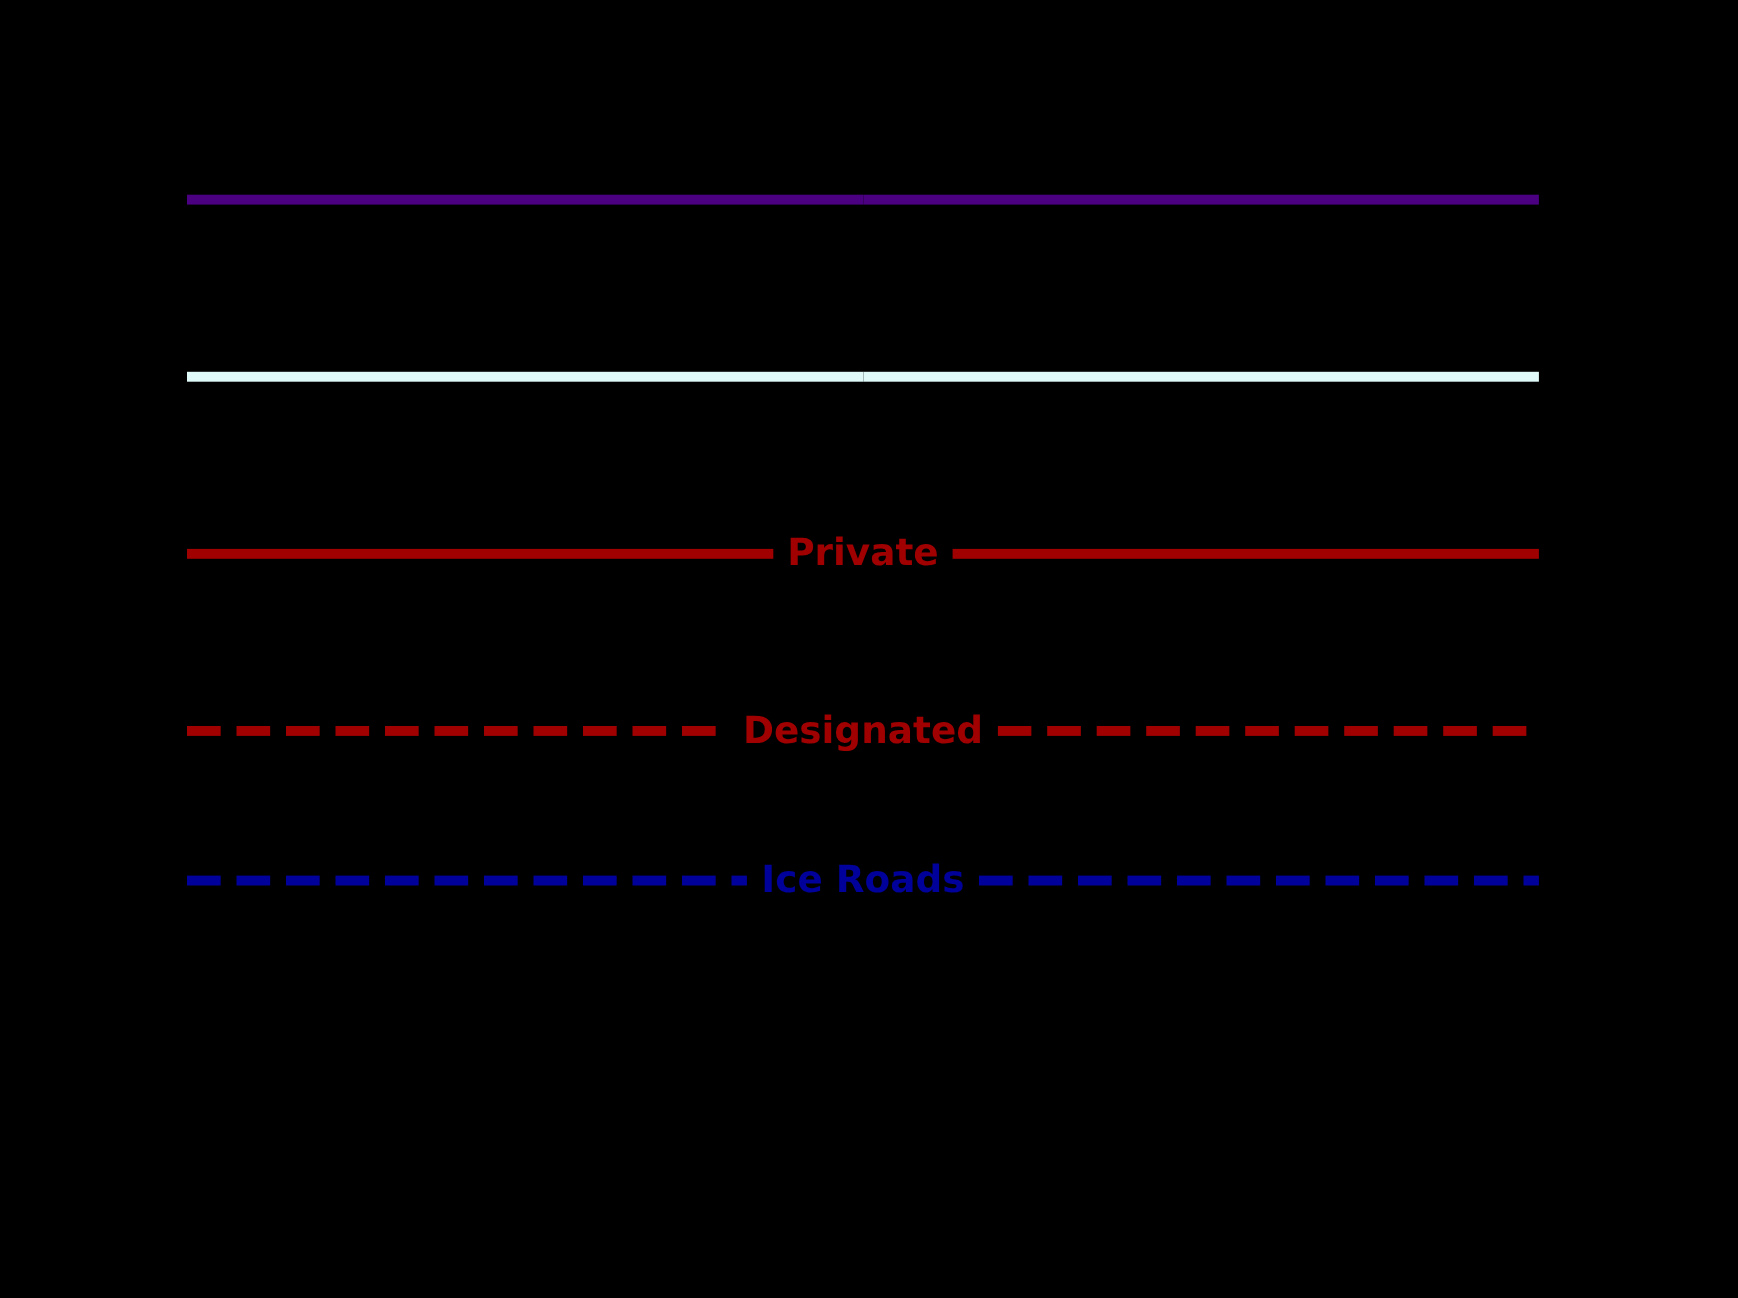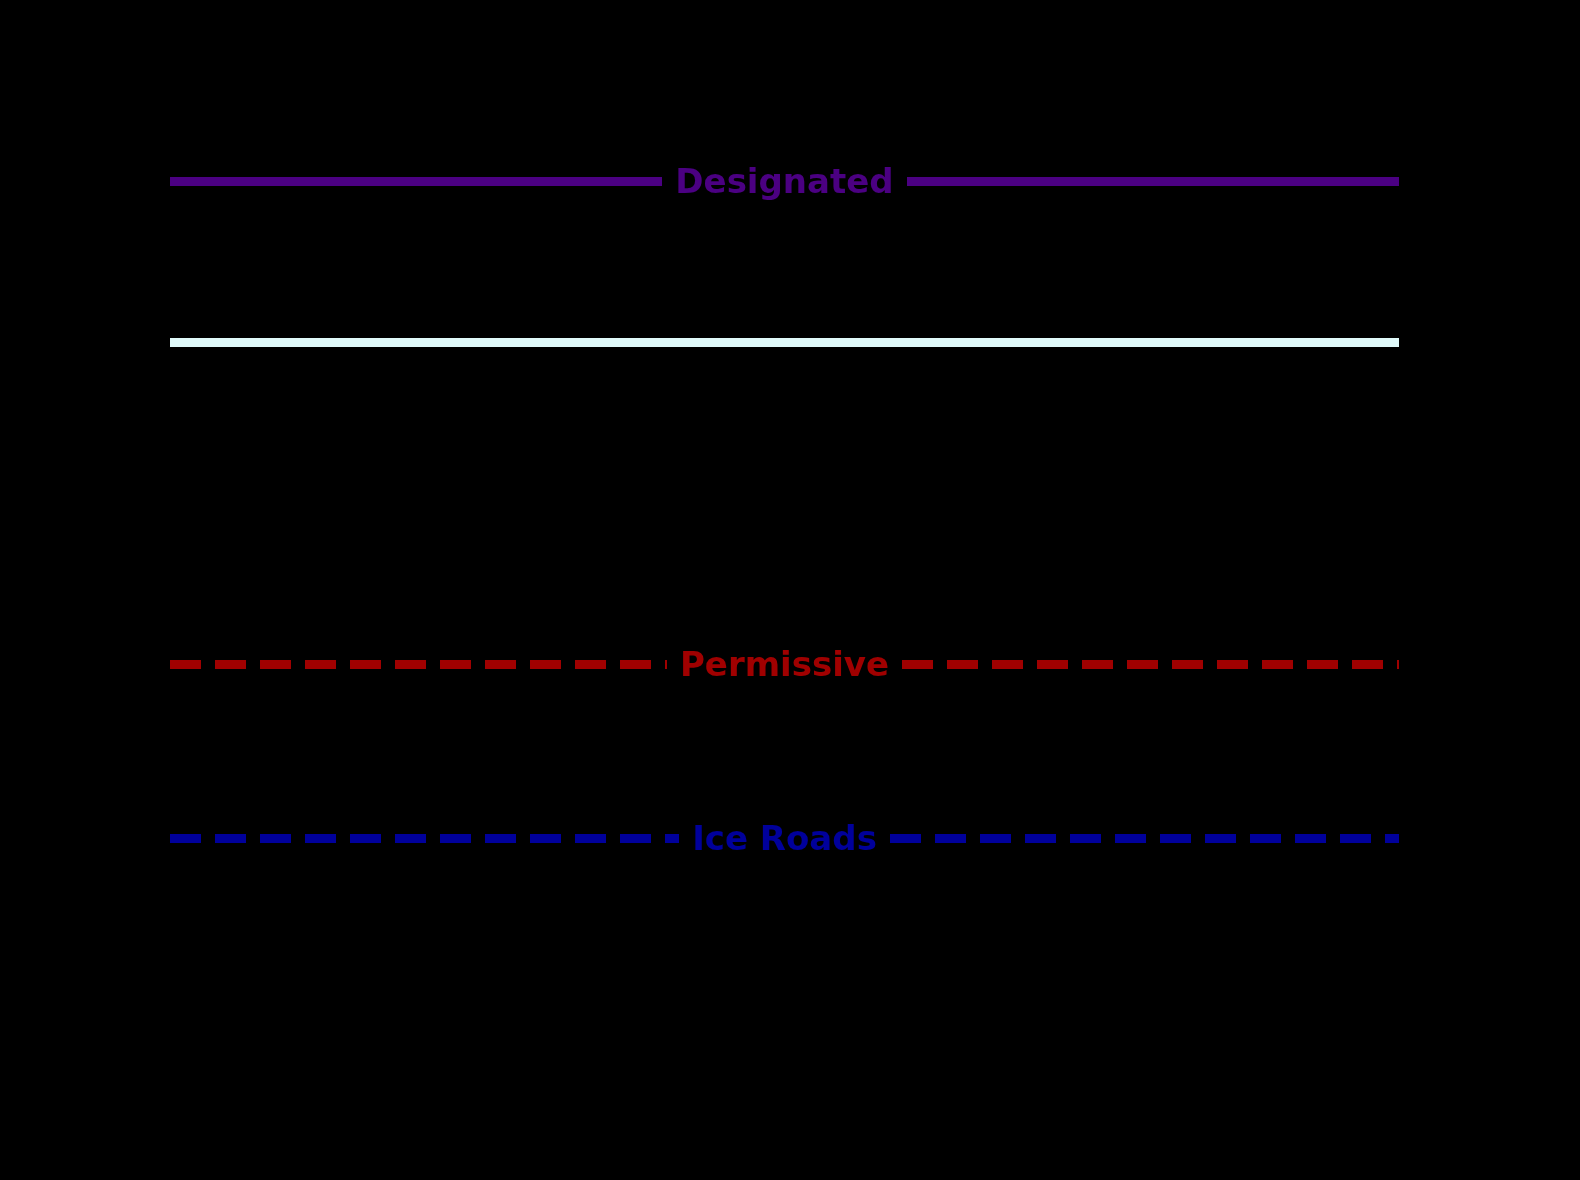--- a/index.html
+++ b/index.html
@@ -55,36 +55,40 @@
     letter-spacing: 0px;
   }
 </style>
 </head>
 <body>
 
 <div id="legend-canvas">
 
   <div class="legend-row" style="top:151px">
     <span class="legend-line solid" style="color:#4B0082"></span>
-    <span class="legend-label" style="color:#4B0082">Designated</span>
     <span class="legend-line solid" style="color:#4B0082"></span>
   </div>
 
   <div class="legend-row" style="top:312px">
     <span class="legend-line solid" style="color:#E0FAFA"></span>
     <span class="legend-line solid" style="color:#E0FAFA"></span>
   </div>
 
+  <div class="legend-row" style="top:473px">
+    <span class="legend-line solid" style="color:#A00000"></span>
+    <span class="legend-label" style="color:#A00000">Private</span>
+    <span class="legend-line solid" style="color:#A00000"></span>
+  </div>
 
   <div class="legend-row" style="top:634px">
     <span class="legend-line dashed" style="color:#A00000"></span>
-    <span class="legend-label" style="color:#A00000">Permissive</span>
+    <span class="legend-label" style="color:#A00000">Designated</span>
     <span class="legend-line dashed" style="color:#A00000"></span>
   </div>
 
-  <div class="legend-row" style="top:808px">
+  <div class="legend-row" style="top:770px">
     <span class="legend-line dashed" style="color:#00009B"></span>
     <span class="legend-label" style="color:#00009B">Ice Roads</span>
     <span class="legend-line dashed" style="color:#00009B"></span>
   </div>
 
 
 </div>
 
 </body></html>

